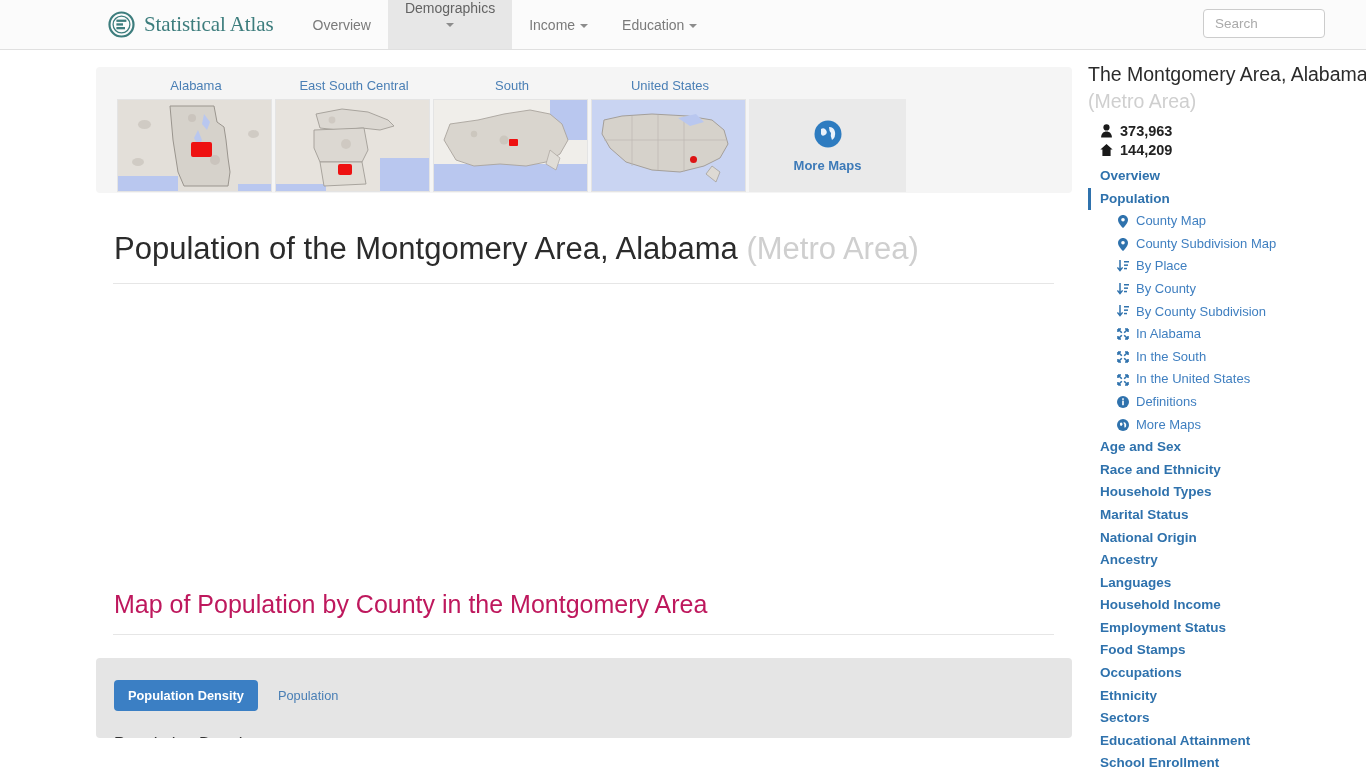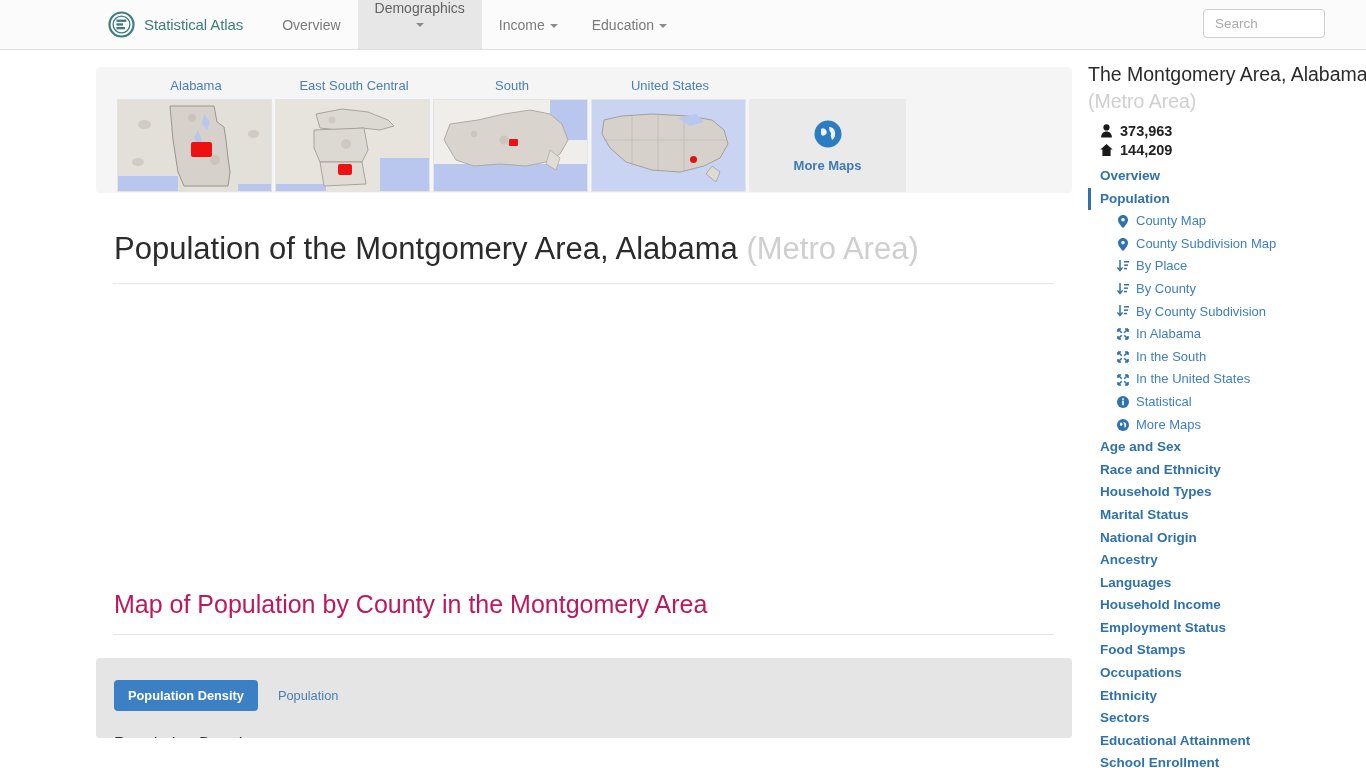--- a/index.html
+++ b/index.html
@@ -34,24 +34,25 @@
     gap: 9px;
     text-decoration: none;
     padding-right: 22px;
   }
   .brand-mark {
     width: 27px; height: 27px;
     flex: 0 0 27px;
     display: block;
   }
   .brand-text {
-    font-size: 15px;
+    font-size: 21px;
     color: #3d7d7d;
     letter-spacing: -0.1px;
     white-space: nowrap;
+    font-family: Liberation Serif, serif;
   }
   .nav-items { display: flex; align-items: stretch; }
   .nav-item {
     display: flex;
     align-items: center;
     gap: 5px;
     padding: 0 17px;
     font-size: 14px;
     color: #7a7a7a;
     text-decoration: none;
@@ -585,21 +586,21 @@
       </a>
 
       <a class="sb-sub" href="#">
         <span class="ic">
           <svg width="12" height="12" viewBox="0 0 12 12" aria-hidden="true">
             <circle cx="6" cy="6" r="6" fill="#2f72ad"></circle>
             <rect x="5.2" y="4.6" width="1.6" height="4.6" fill="#fff"></rect>
             <rect x="5.2" y="2.3" width="1.6" height="1.6" fill="#fff"></rect>
           </svg>
         </span>
-        <span>Statistical</span>
+        <span>Definitions</span>
       </a>
 
       <a class="sb-sub" href="#">
         <span class="ic">
           <svg width="12" height="12" viewBox="0 0 12 12" aria-hidden="true">
             <circle cx="6" cy="6" r="6" fill="#2f72ad"></circle>
             <path d="M3 4 Q4.6 3 5.4 4.6 Q6 6 4.6 6.7 Q3.2 7.4 3 5.6 Z" fill="#fff"></path>
             <path d="M6.6 3 Q8.8 3.3 9.2 5.4 Q9.6 7.6 7.8 8.9 Q6.9 6.8 7.4 5.4 Q6.6 4.6 6.6 3 Z" fill="#fff"></path>
           </svg>
         </span>

